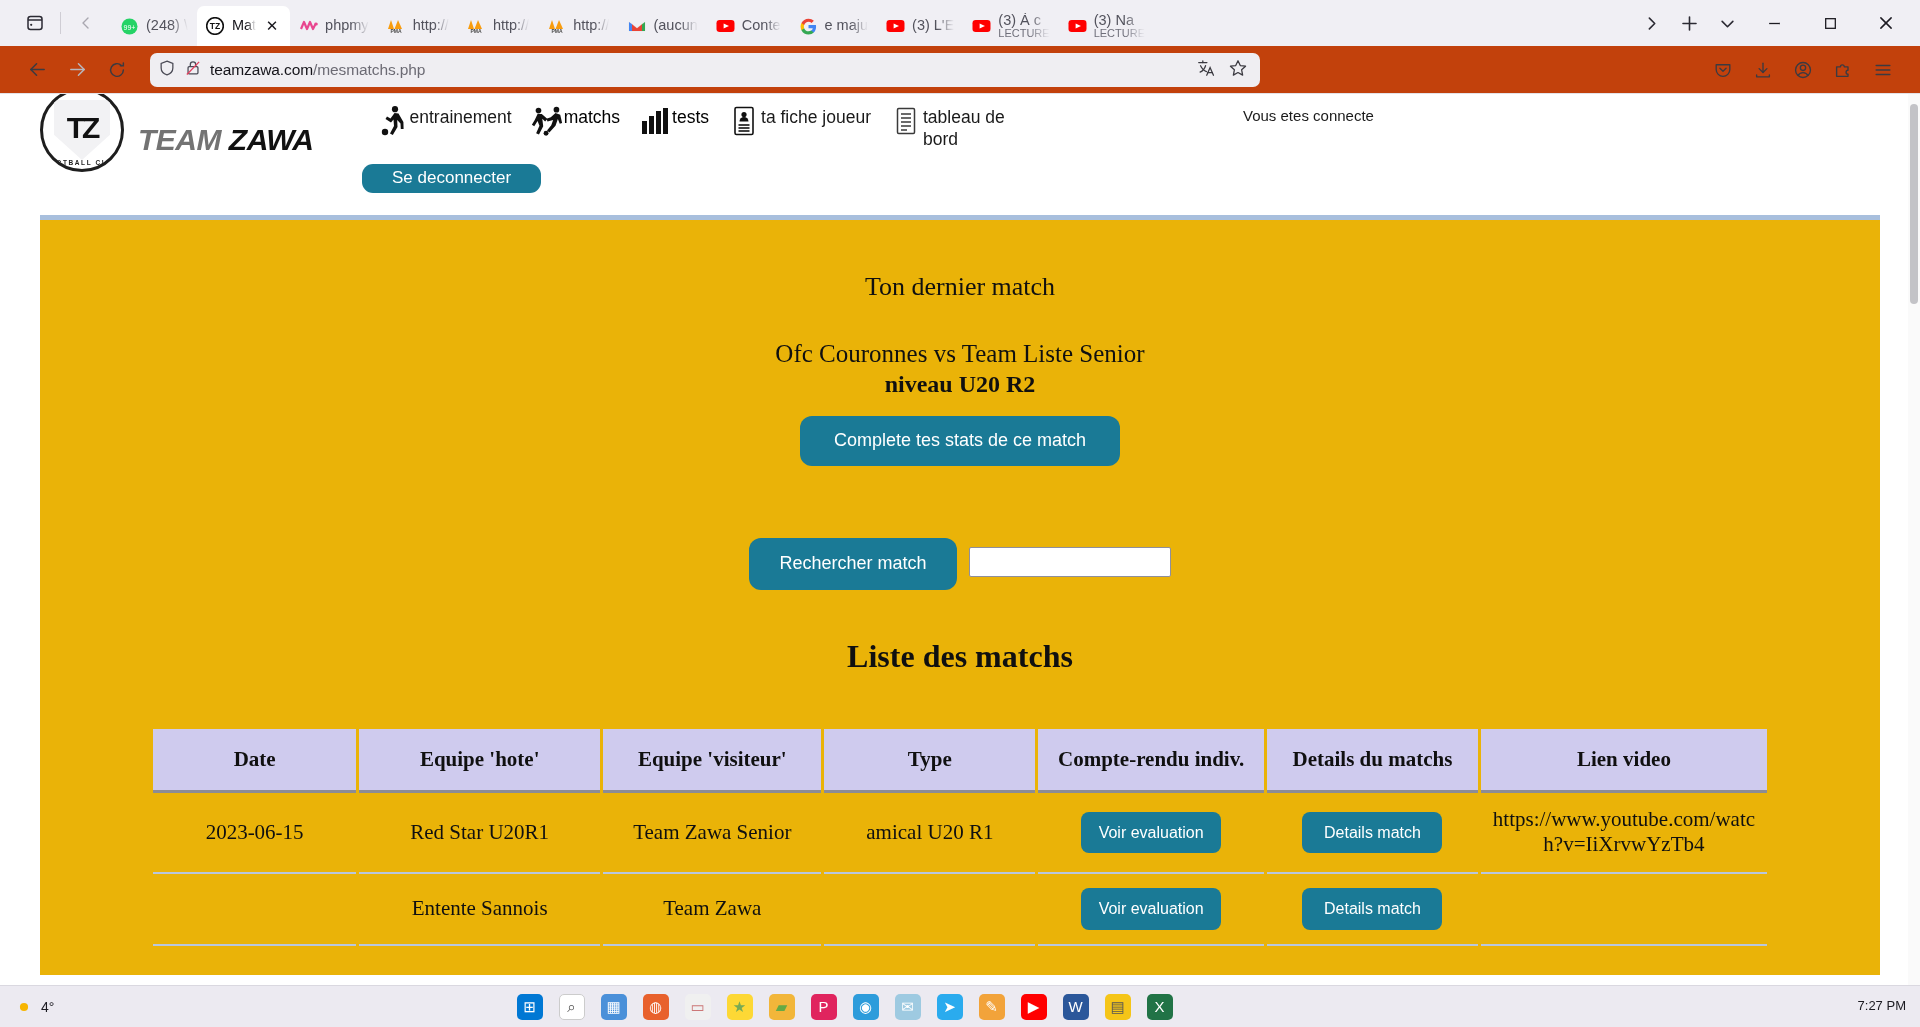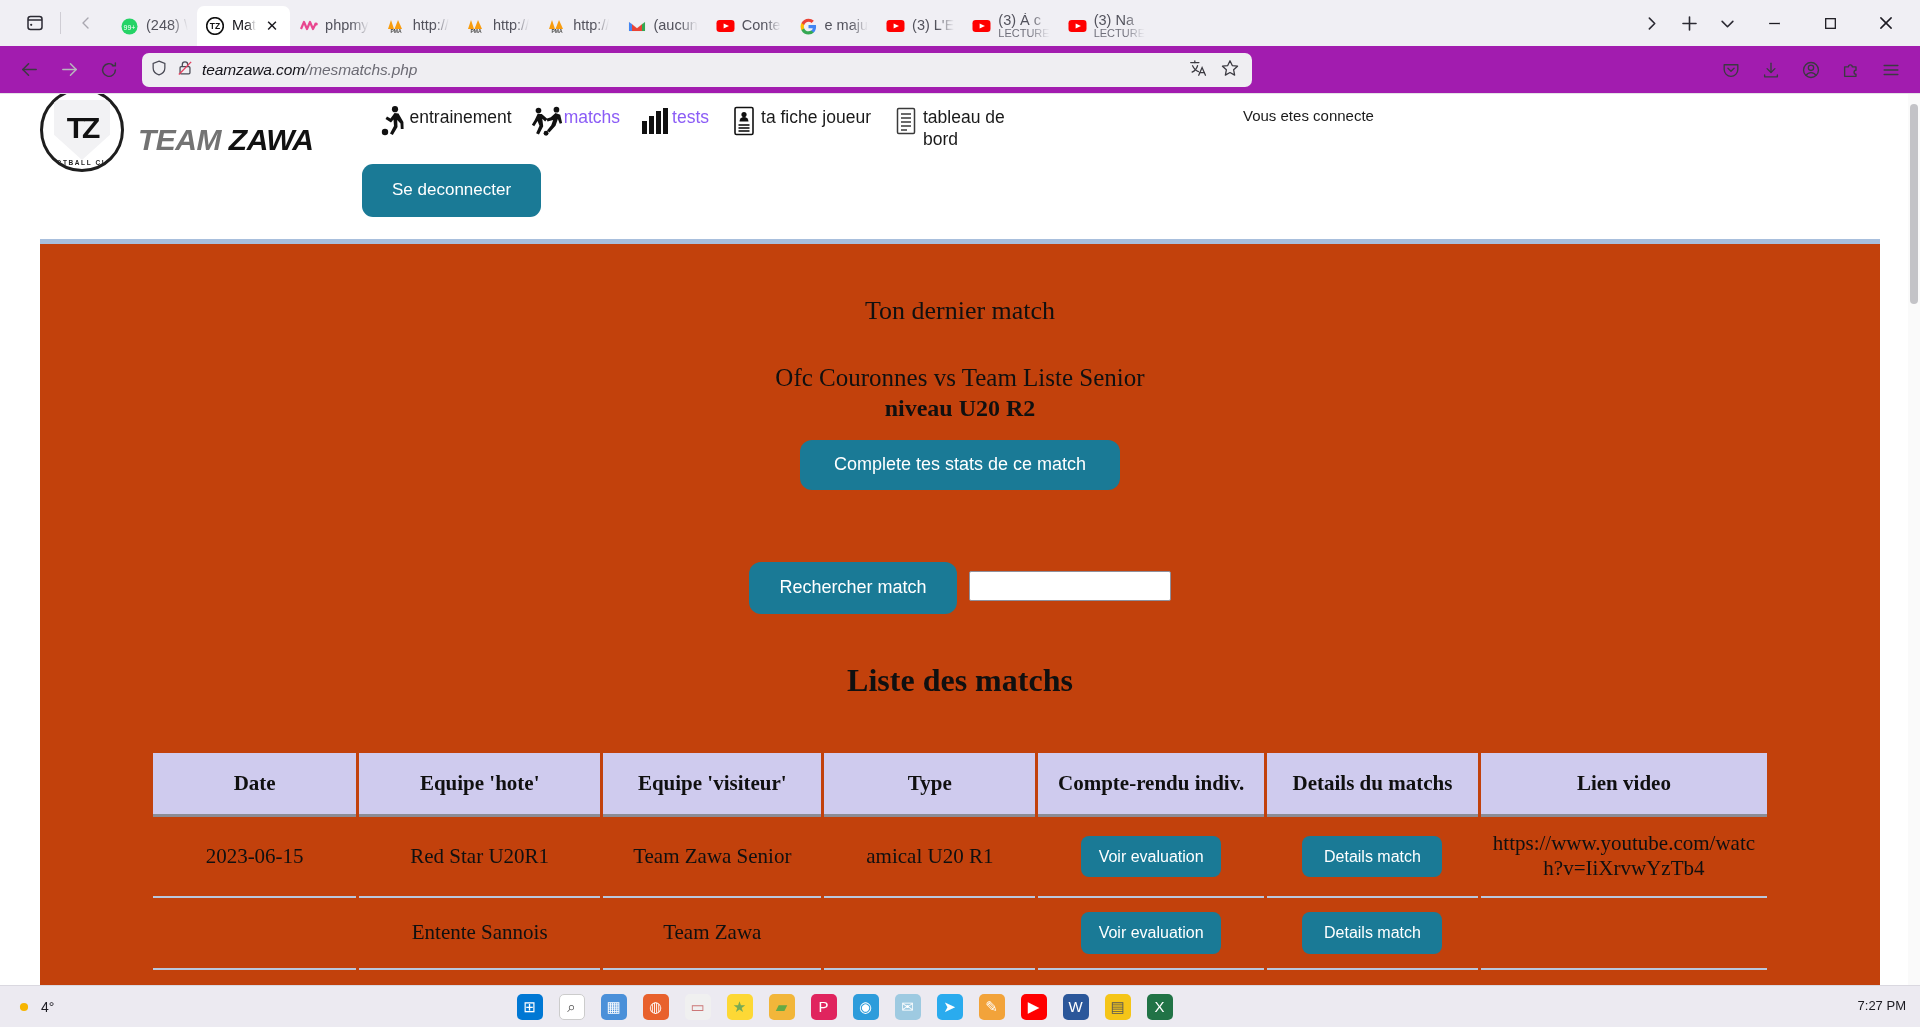--- a/index.html
+++ b/index.html
@@ -80,26 +80,25 @@
   .tabstrip-right { display: flex; align-items: center; height: 46px; padding-left: 4px; }
   .wincontrols { display: flex; align-items: center; height: 46px; margin-left: auto; }
   .wc {
     width: 56px; height: 46px;
     display: flex; align-items: center; justify-content: center;
     color: #1c1b22;
   }
 
   .navbar {
     height: 48px;
-    background: #a21caf;
+    background: #c2410c;
     display: flex; align-items: center;
-    padding: 0 10px;
+    padding: 0 18px;
     gap: 2px;
     border-bottom: 1px solid #e4e2e7;
-    font-style: italic;
   }
   .navbtn {
     width: 38px; height: 34px;
     display: flex; align-items: center; justify-content: center;
     border-radius: 5px;
     color: #3b3a41;
   }
   .navbtn.dim { color: #b8b6bd; }
   .urlbar {
     flex: 1;
@@ -197,21 +196,21 @@
     flex: 0 0 34px;
   }
   .nav-label {
     font-size: 17.5px;
     color: #1a1a1a;
     font-family: "Liberation Sans", sans-serif;
     line-height: 1.25;
     padding-top: 3px;
     max-width: 118px;
   }
-  .nav-label.link { color: #8b5cf6; }
+  .nav-label.link { color: #000000; }
   .connected {
     font-size: 15px;
     color: #1a1a1a;
     position: absolute;
     left: 1243px; top: 13px;
     font-family: "Liberation Sans", sans-serif;
   }
 
   .logout-row {
     display: flex; justify-content: flex-start;
@@ -221,25 +220,25 @@
   .btn-teal {
     background: #1a7a96;
     color: #ffffff;
     border: none;
     border-radius: 10px;
     font-family: "Liberation Sans", sans-serif;
     cursor: pointer;
     line-height: 1.22;
     text-align: center;
   }
-  .btn-logout { padding: 16px 30px; font-size: 17px; border-radius: 11px; }
+  .btn-logout { padding: 4px 30px; font-size: 17px; border-radius: 11px; }
 
   .content-panel {
     margin: 22px 40px 0 40px;
-    background: #c2410c;
+    background: #eab308;
     border-top: 5px solid #a8bfdd;
     min-height: 760px;
     padding-top: 24px;
   }
 
   .h-last-match {
     text-align: center;
     font-family: "Liberation Serif", serif;
     font-size: 26px;
     color: #101010;

